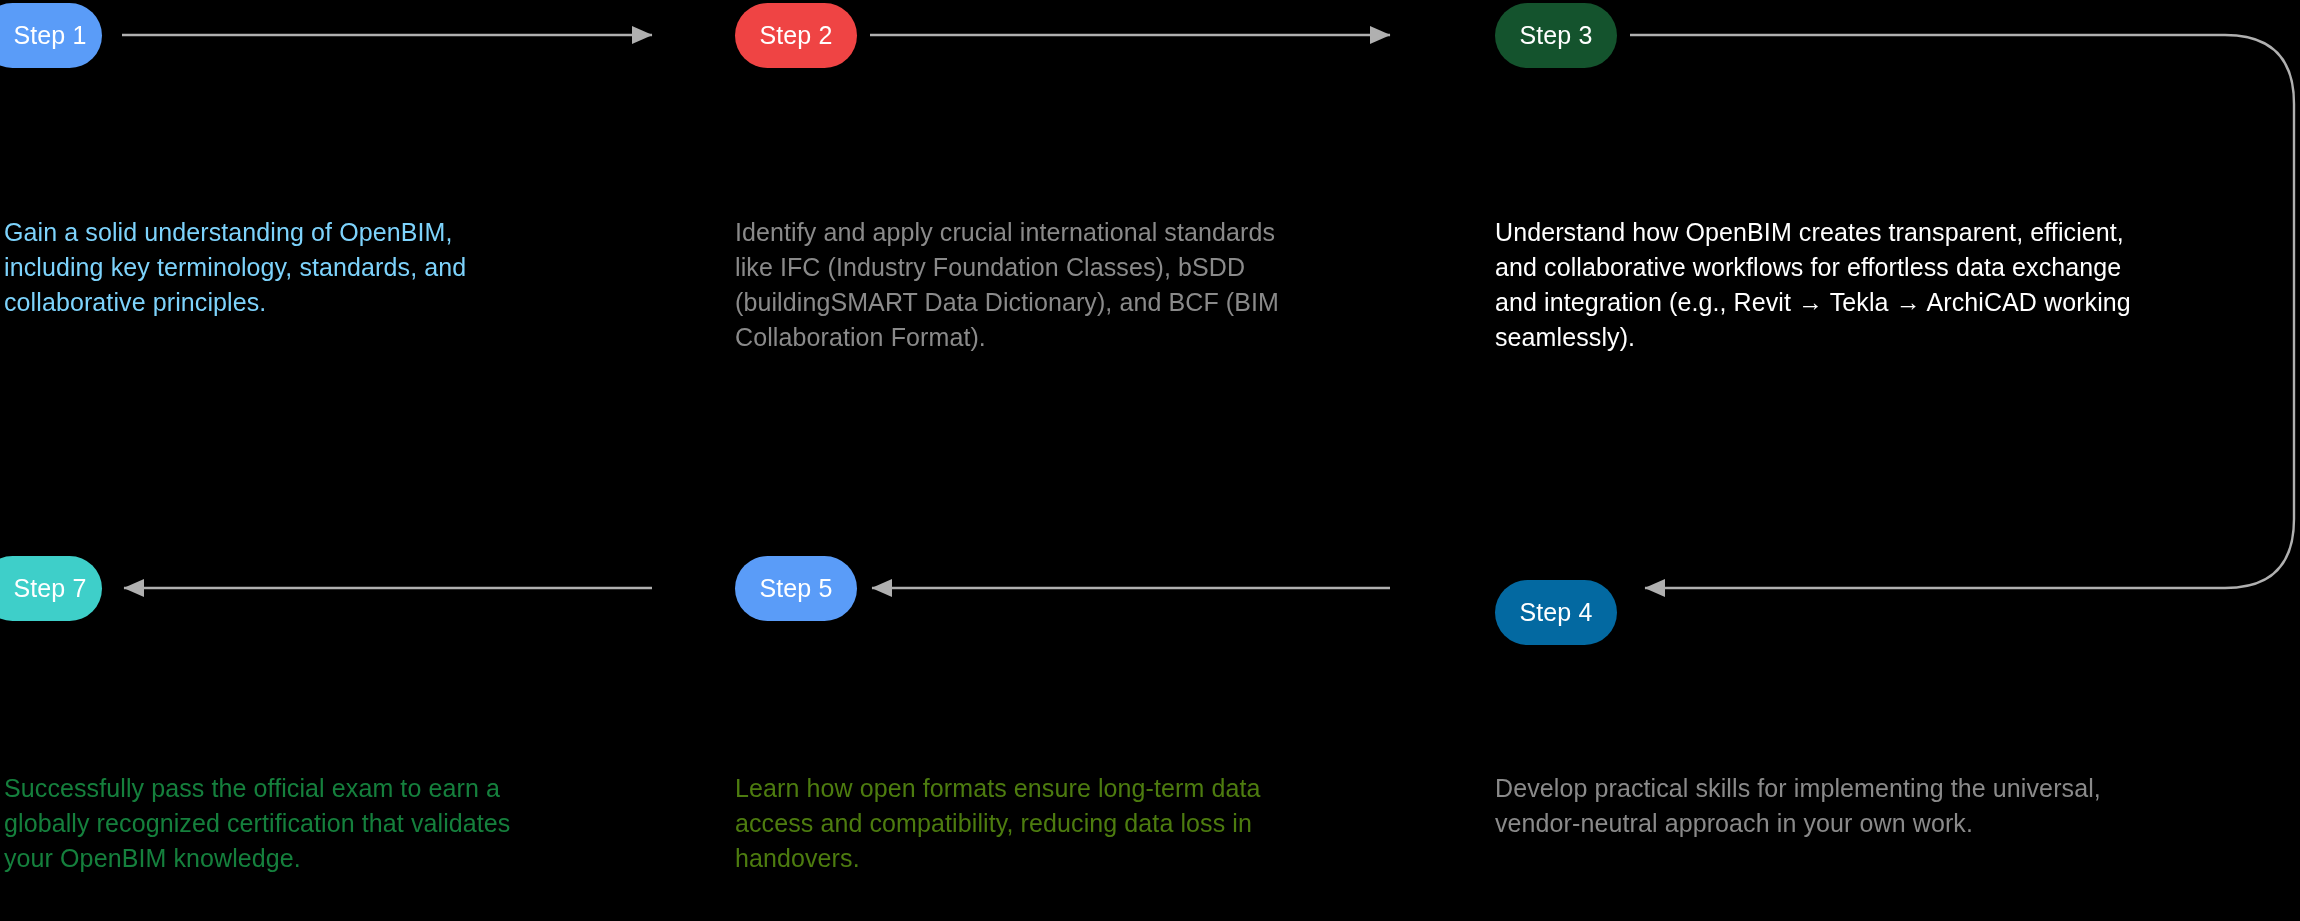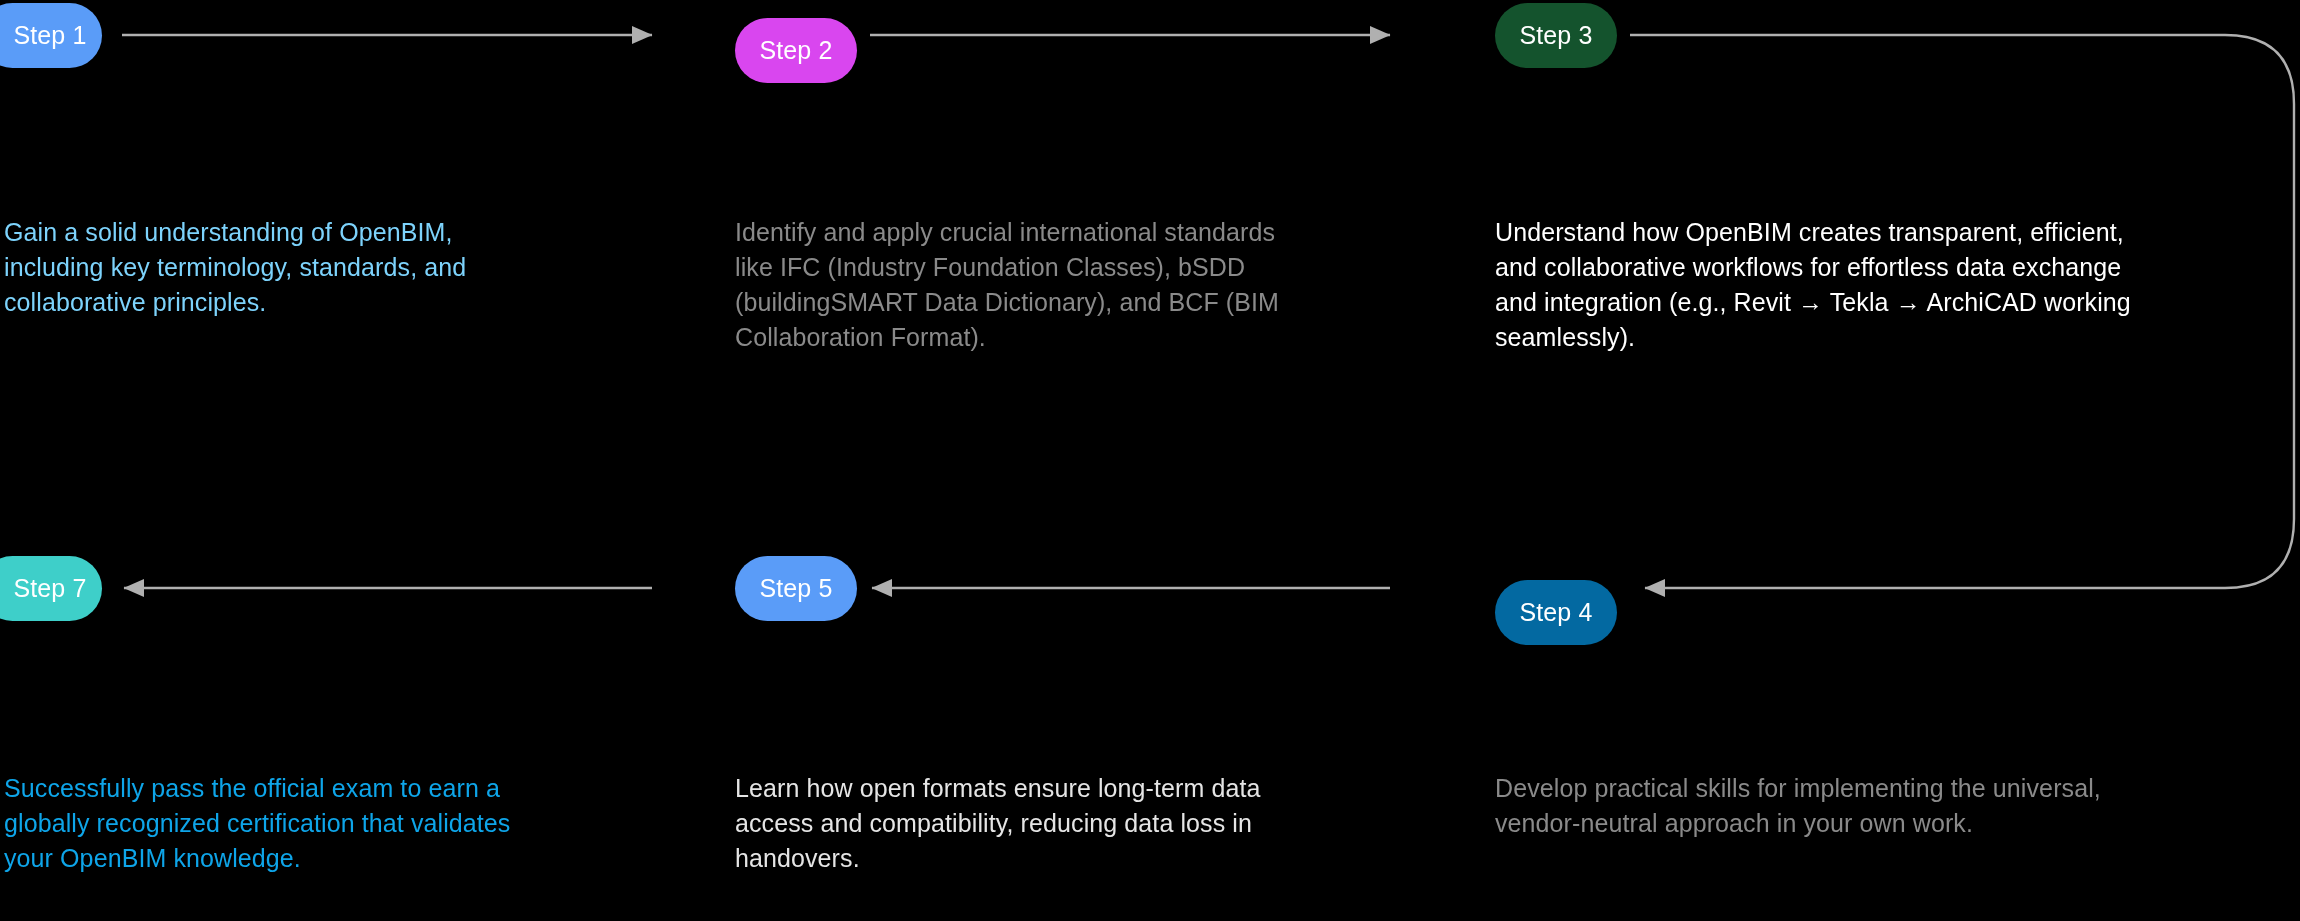--- a/index.html
+++ b/index.html
@@ -107,42 +107,42 @@
     <line x1="652" y1="588" x2="124" y2="588" stroke="#b0b0b0" stroke-width="2.4" marker-end="url(#arrowLeftHead)"></line>
   </svg>
 
   <div class="row-top">
 
     <div class="step-badge badge-s1" style="background: rgb(90, 156, 248);">
       <span>Step 1</span>
     </div>
     <div class="step-desc desc-col-1" style="color: #7dd3fc;">Gain a solid understanding of OpenBIM, including key terminology, standards, and collaborative principles.</div>
 
-    <div class="step-badge badge-s2" style="background: #d946ef; margin-top: 15px;">
+    <div class="step-badge badge-s2" style="background: #ef4444;">
       <span>Step 2</span>
     </div>
     <div class="step-desc desc-col-2" style="color: rgb(138, 138, 138);">Identify and apply crucial international standards like IFC (Industry Foundation Classes), bSDD (buildingSMART Data Dictionary), and BCF (BIM Collaboration Format).</div>
 
     <div class="step-badge badge-s3" style="background: #14532d;">
       <span>Step 3</span>
     </div>
     <div class="step-desc desc-col-3" style="color: #ffffff;">Understand how OpenBIM creates transparent, efficient, and collaborative workflows for effortless data exchange and integration (e.g., Revit → Tekla → ArchiCAD working seamlessly).</div>
   </div>
 
   <div class="row-bottom">
 
     <div class="step-badge badge-s6" style="background: rgb(62, 207, 201);">
       <span>Step 7</span>
     </div>
-    <div class="step-desc desc-col-1" style="color: #0ea5e9;">Successfully pass the official exam to earn a globally recognized certification that validates your OpenBIM knowledge.</div>
+    <div class="step-desc desc-col-1" style="color: #15803d;">Successfully pass the official exam to earn a globally recognized certification that validates your OpenBIM knowledge.</div>
 
     <div class="step-badge badge-s5" style="background: rgb(90, 156, 248); text-align: center;">
       <span>Step 5</span>
     </div>
-    <div class="step-desc desc-col-2" style="color: #e5e5e5;">Learn how open formats ensure long-term data access and compatibility, reducing data loss in handovers.</div>
+    <div class="step-desc desc-col-2" style="color: #4d7c0f;">Learn how open formats ensure long-term data access and compatibility, reducing data loss in handovers.</div>
 
     <div class="step-badge badge-s4" style="background: #0369a1; margin-top: 24px;">
       <span>Step 4</span>
     </div>
     <div class="step-desc desc-col-3" style="color: rgb(138, 138, 138);">Develop practical skills for implementing the universal, vendor-neutral approach in your own work.</div>
   </div>
 
 </div>
 
 </body></html>

